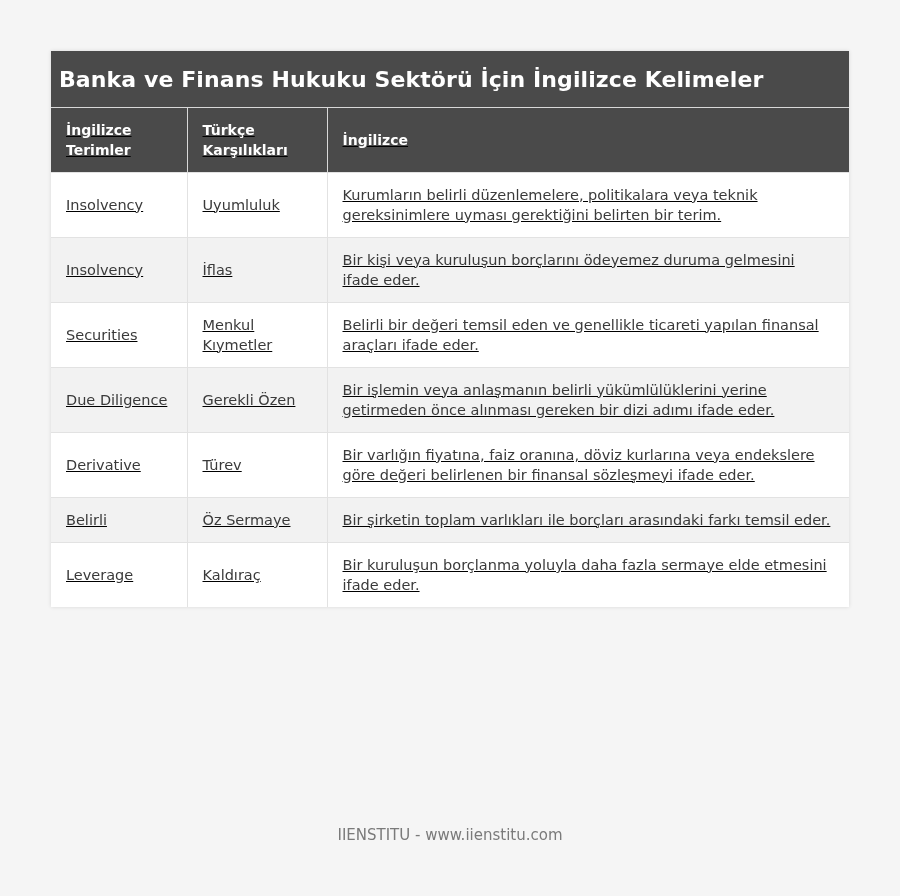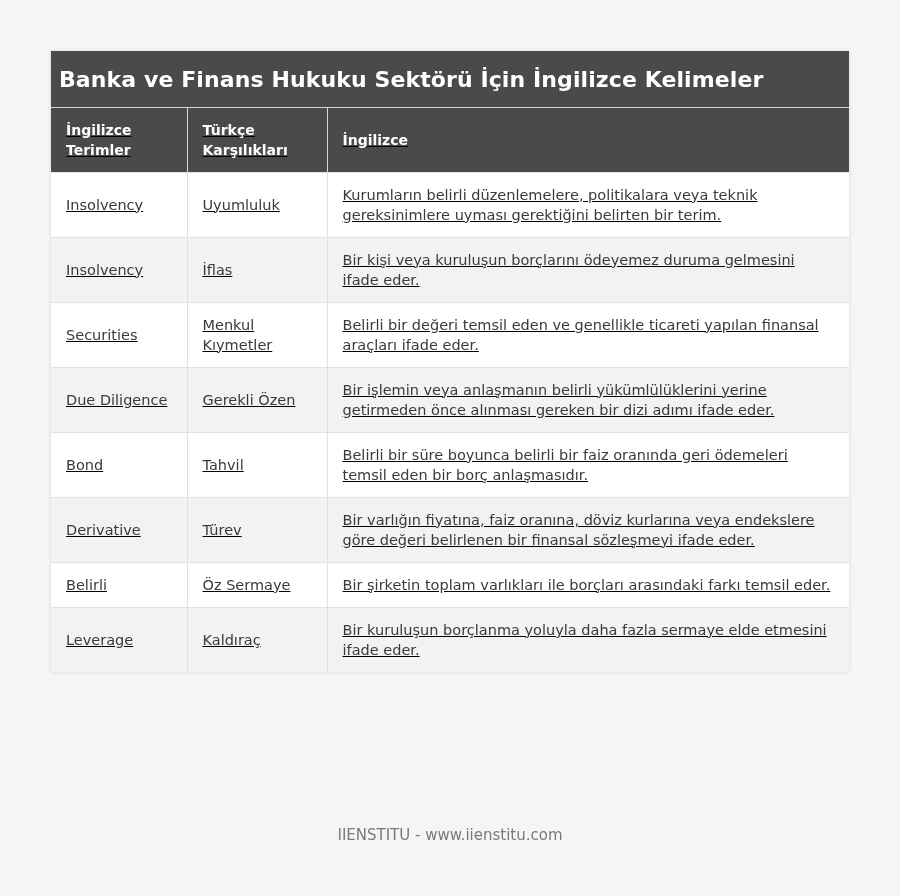--- a/index.html
+++ b/index.html
@@ -107,25 +107,20 @@
         <td>Securities</td>
         <td>Menkul Kıymetler</td>
         <td>Belirli bir değeri temsil eden ve genellikle ticareti yapılan finansal araçları ifade eder.</td>
       </tr>
       <tr>
         <td>Due Diligence</td>
         <td>Gerekli Özen</td>
         <td>Bir işlemin veya anlaşmanın belirli yükümlülüklerini yerine getirmeden önce alınması gereken bir dizi adımı ifade eder.</td>
       </tr>
       <tr>
-        <td>Bond</td>
-        <td>Tahvil</td>
-        <td>Belirli bir süre boyunca belirli bir faiz oranında geri ödemeleri temsil eden bir borç anlaşmasıdır.</td>
-      </tr>
-      <tr>
         <td>Derivative</td>
         <td>Türev</td>
         <td>Bir varlığın fiyatına, faiz oranına, döviz kurlarına veya endekslere göre değeri belirlenen bir finansal sözleşmeyi ifade eder.</td>
       </tr>
       <tr class="short">
         <td>Belirli</td>
         <td>Öz Sermaye</td>
         <td>Bir şirketin toplam varlıkları ile borçları arasındaki farkı temsil eder.</td>
       </tr>
       <tr>

